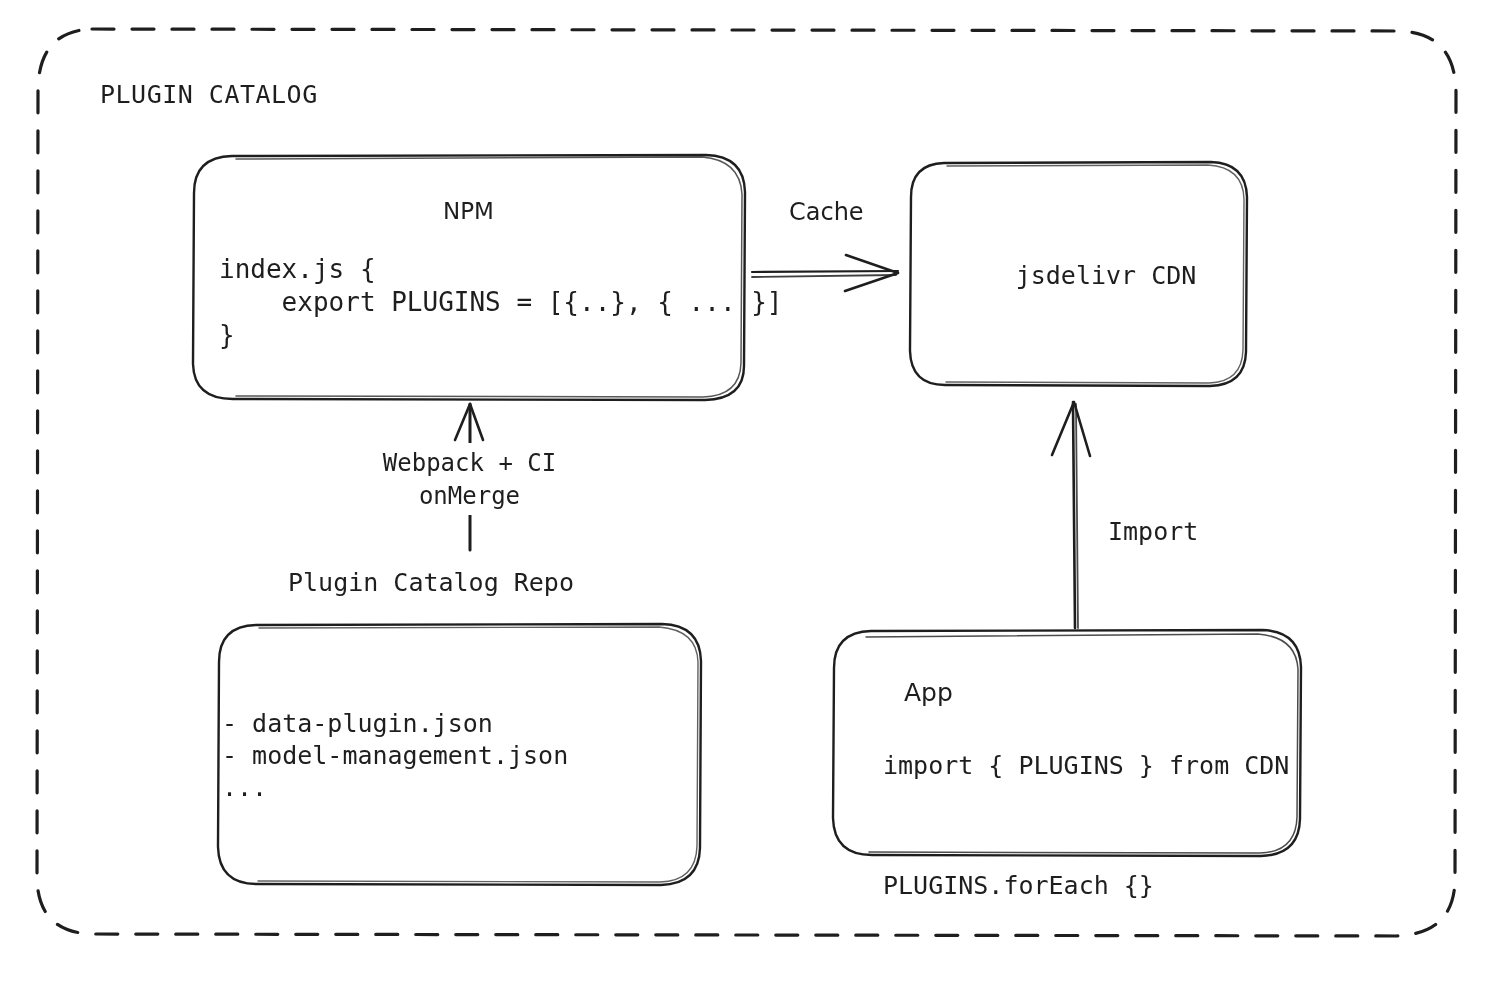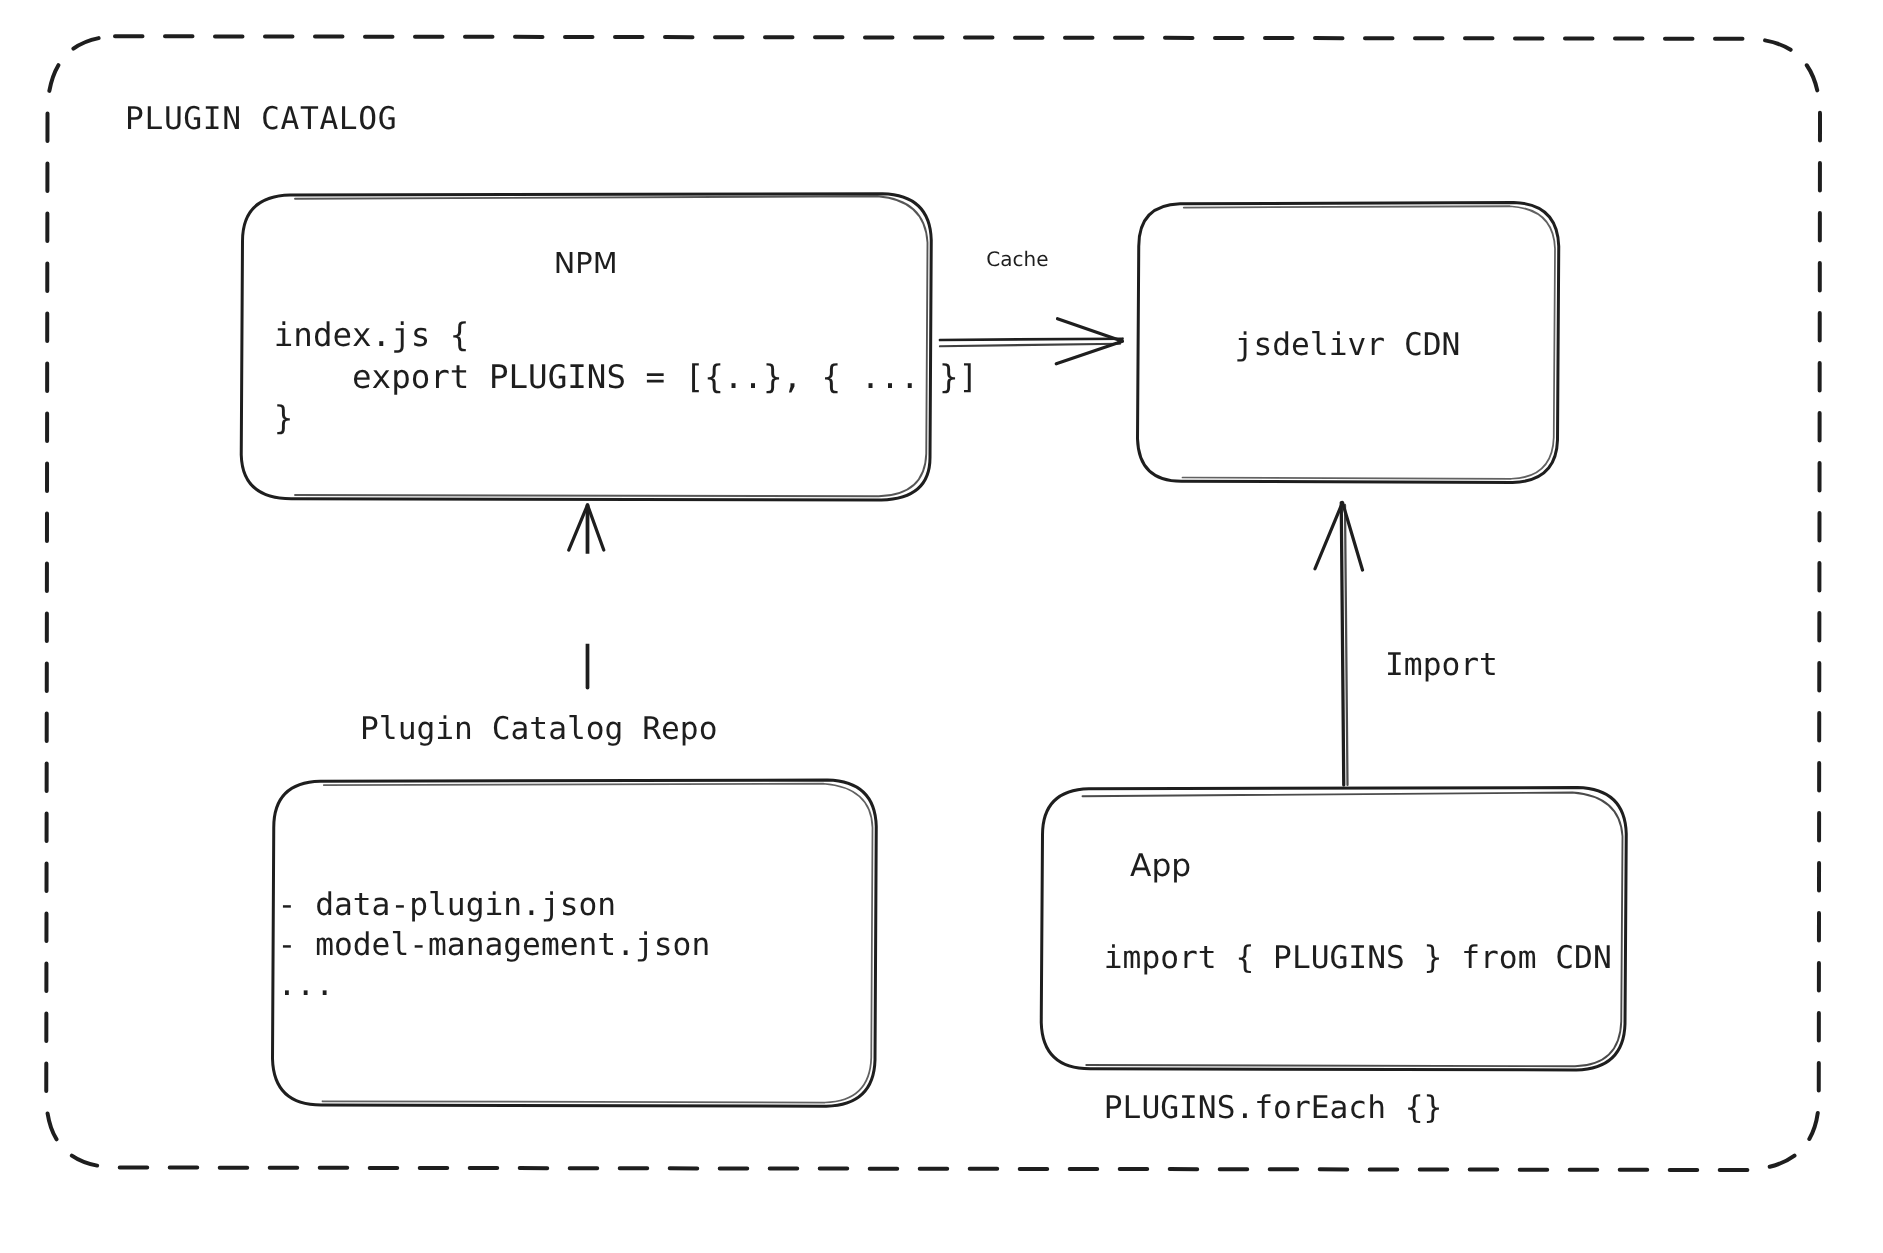--- a/index.html
+++ b/index.html
@@ -59,27 +59,28 @@
     line-height: 33px;
   }
 
   
   #cdn-title {
     left: 910px;
     top: 261px;
     width: 336px;
     text-align: center;
     font-size: 25px;
+    padding-left: 28px;
   }
 
   
   #cache-label {
     left: 789px;
     top: 198px;
-    font-size: 16px;
+    font-size: 24px;
     text-align: right;
   }
   #webpack-label {
     left: 372px;
     top: 447px;
     font-size: 24px;
     line-height: 33px;
     text-align: center;
     width: 195px;
   }
@@ -181,20 +182,22 @@
   <div class="txt sans" id="npm-title">NPM</div>
 
   <div class="txt mono" id="npm-code">index.js {
     export PLUGINS = [{..}, { ... }]
 }</div>
 
   <div class="txt mono" id="cdn-title">jsdelivr CDN</div>
 
   <div class="txt sans" id="cache-label">Cache</div>
 
+  <div class="txt mono" id="webpack-label">Webpack + CI
+onMerge</div>
 
   <div class="txt mono" id="import-label">Import</div>
 
   <div class="txt mono" id="repo-list">- data-plugin.json
 - model-management.json
 ...</div>
 
   <div class="txt mono" id="repo-title">Plugin Catalog Repo</div>
 
   <div class="txt sans" id="app-title">App</div>

